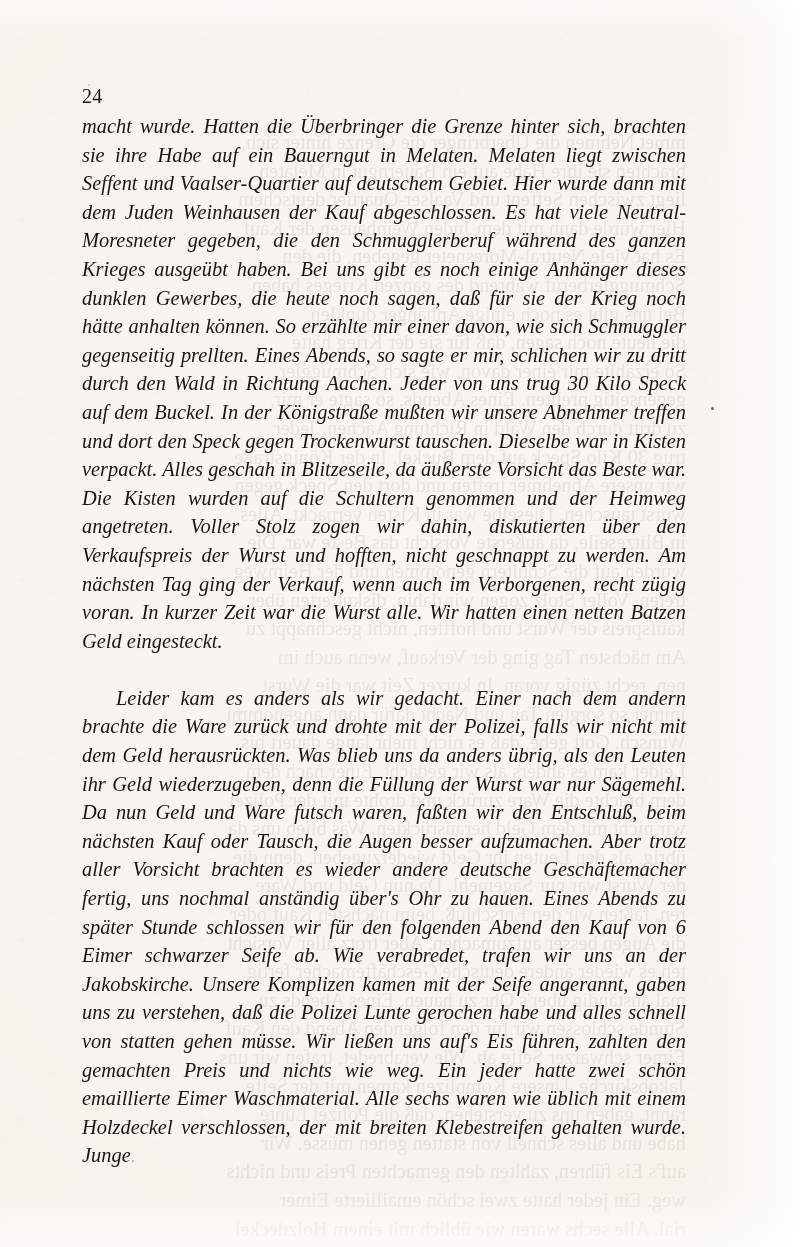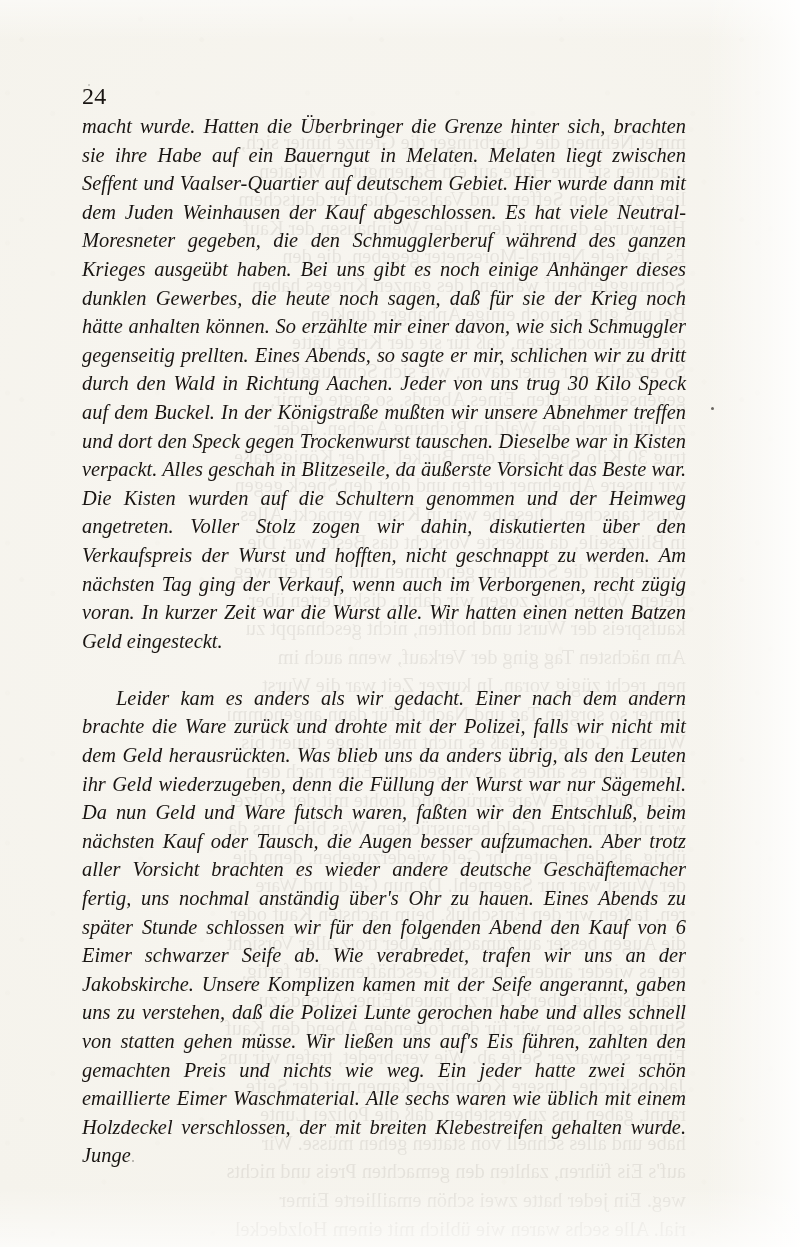--- a/index.html
+++ b/index.html
@@ -82,21 +82,21 @@
     line-height: 28.6px;
     text-align: justify;
     filter: blur(0.35px);
   }
 
   
   .folio {
     position: absolute;
     left: 82px;
     top: 84px;
-    font-size: 24px;
+    font-size: 20px;
     line-height: 24px;
     letter-spacing: 0.2px;
     color: #191512;
   }
 
   .textblock {
     position: absolute;
     left: 82px;
     top: 112px;
     width: 604px;

